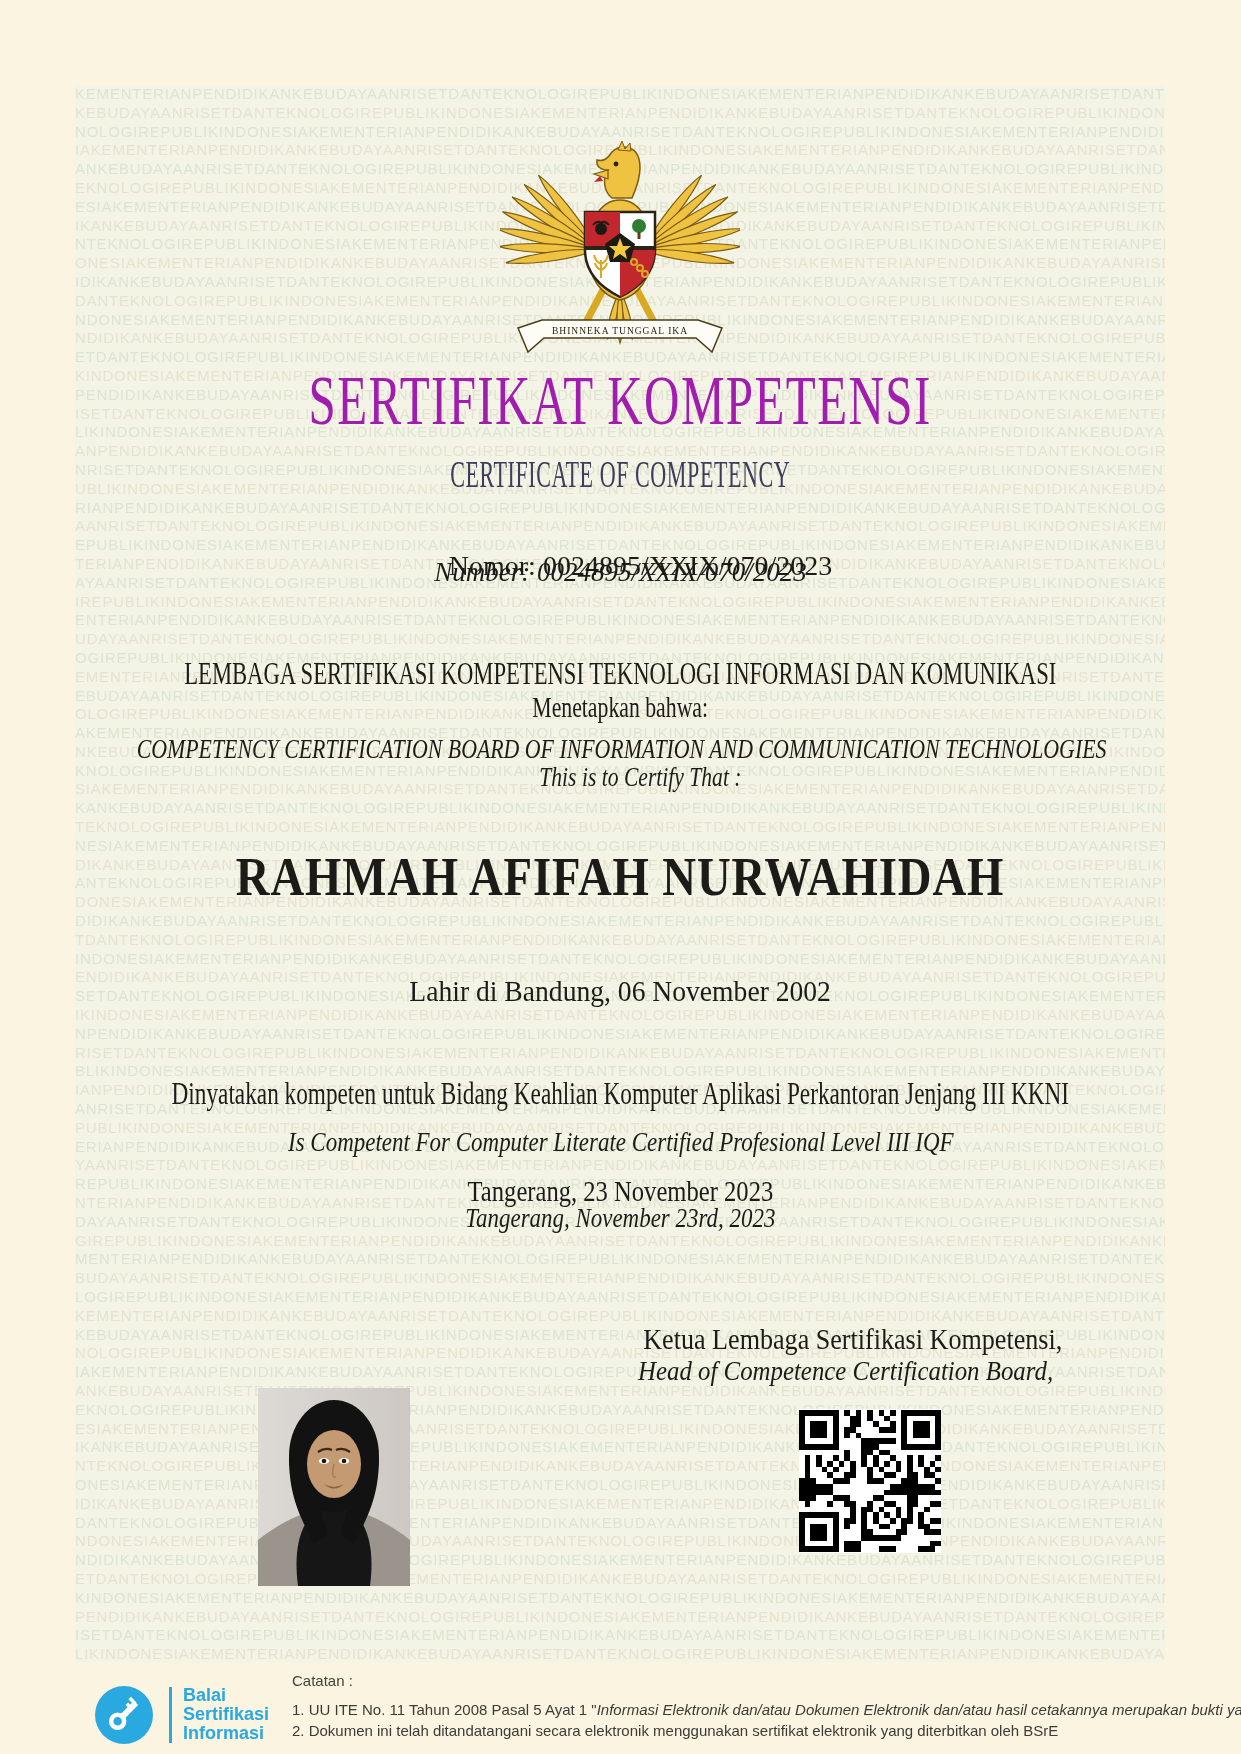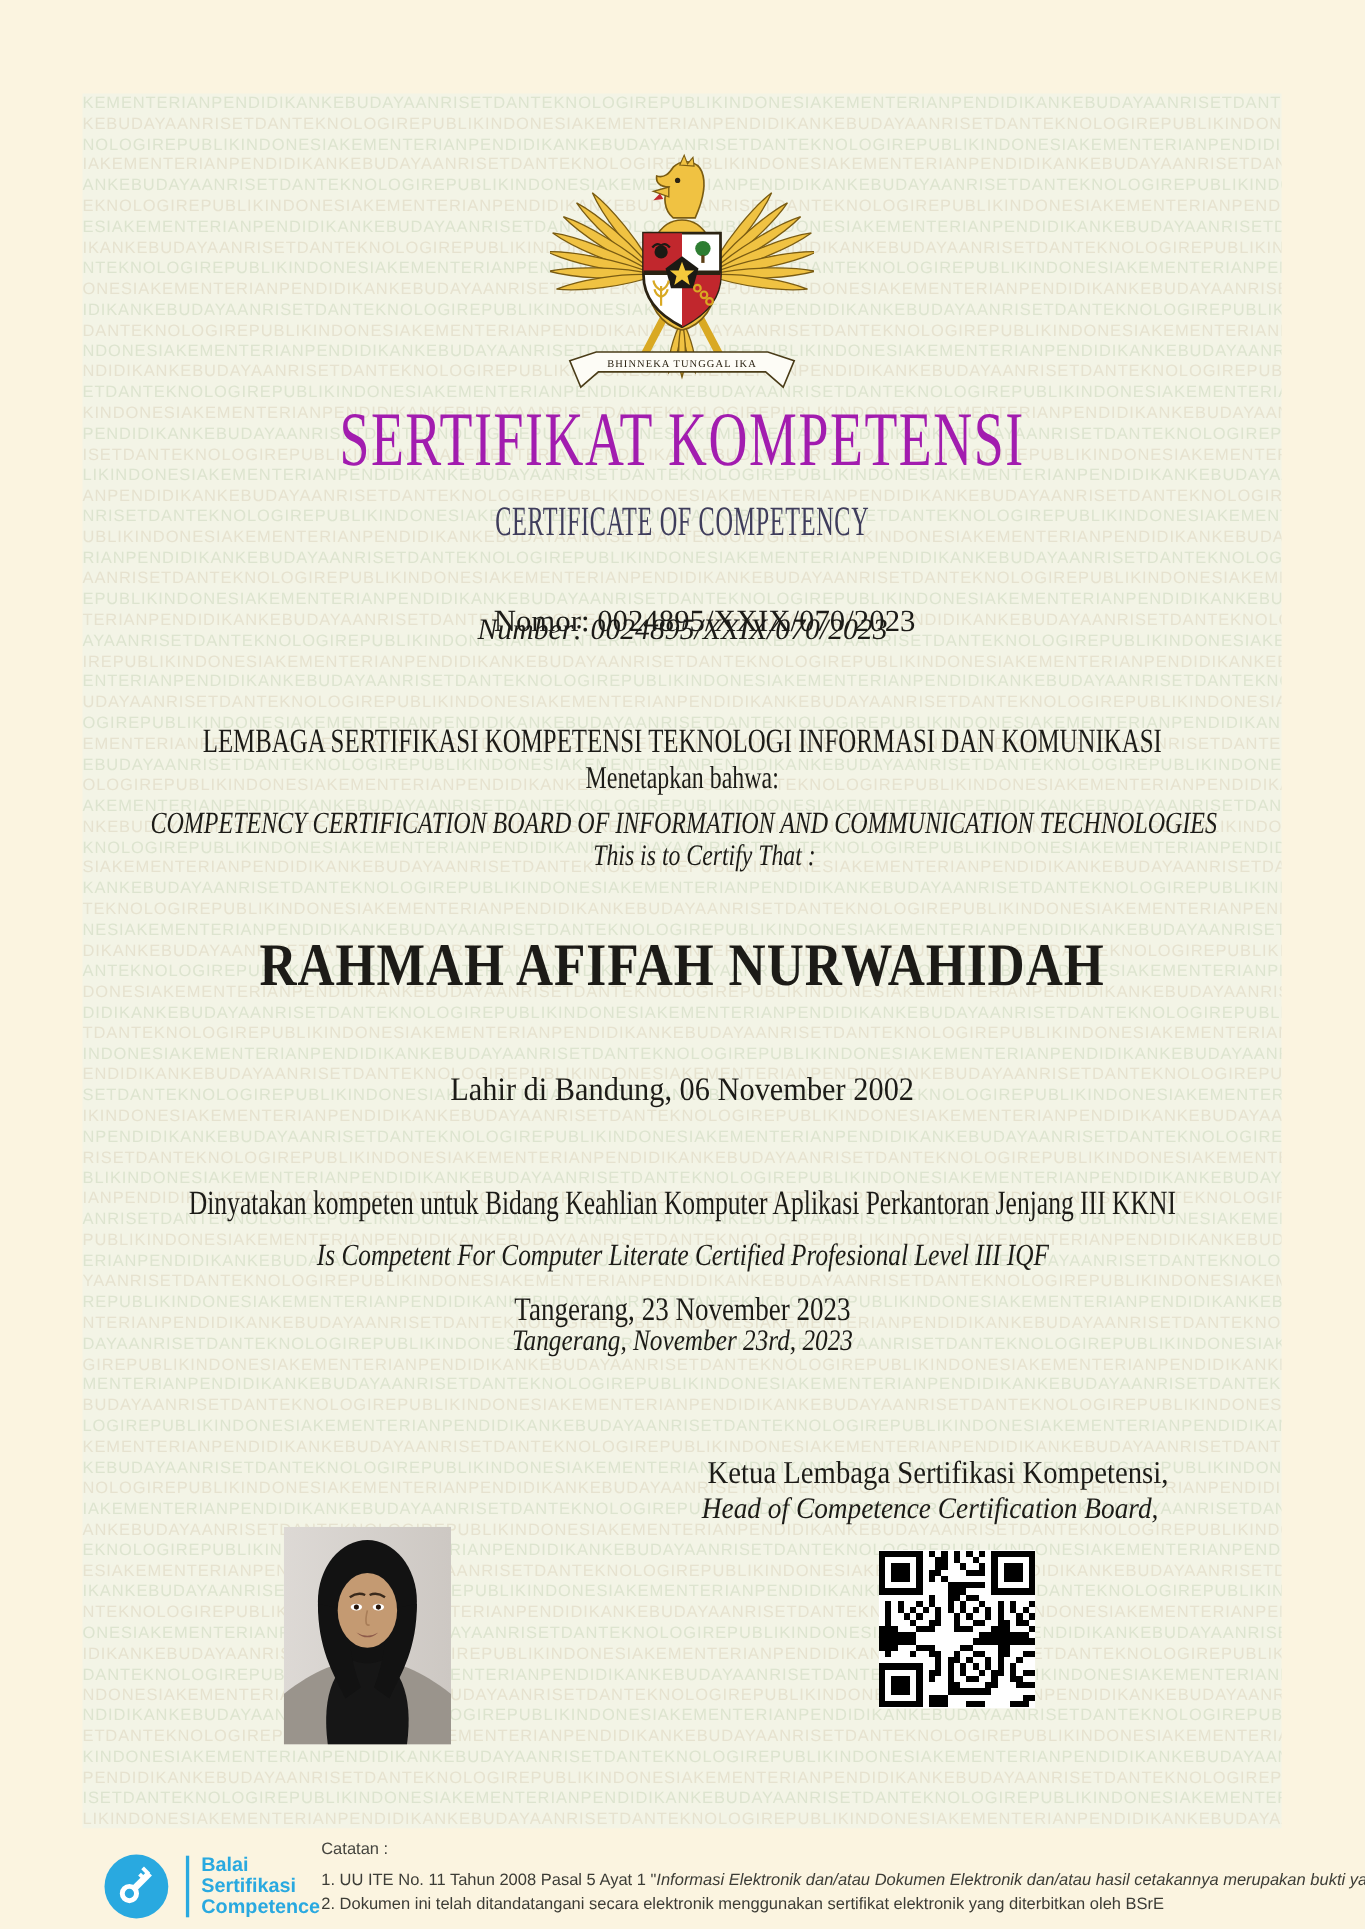--- a/index.html
+++ b/index.html
@@ -507,19 +507,19 @@
     <g transform="rotate(-45 31 31)" stroke="#ffffff" fill="none">
       <circle cx="22" cy="31" r="6.5" stroke-width="4.5"></circle>
       <path d="M28.5,31 H48" stroke-width="6"></path>
       <path d="M41,31 v-6 M47,31 v-8" stroke-width="3.5"></path>
     </g>
   </svg>
   <div class="logo-divider"></div>
   <div class="logo-text">
     <div>Balai</div>
     <div>Sertifikasi</div>
-    <div>Competence</div>
+    <div>Informasi</div>
   </div>
   <div class="catatan">Catatan :</div>
   <div class="note note1"><span>1. UU ITE No. 11 Tahun 2008 Pasal 5 Ayat 1 "</span><i>Informasi Elektronik dan/atau Dokumen Elektronik dan/atau hasil cetakannya merupakan bukti yang sah.</i></div>
   <div class="note note2">2. Dokumen ini telah ditandatangani secara elektronik menggunakan sertifikat elektronik yang diterbitkan oleh BSrE</div>
 
 </div>
 
 </body></html>

